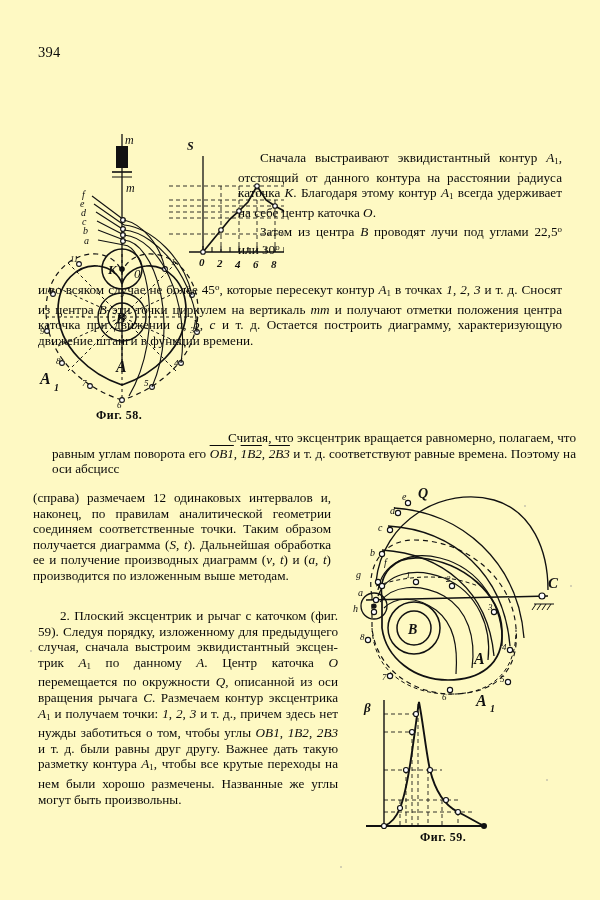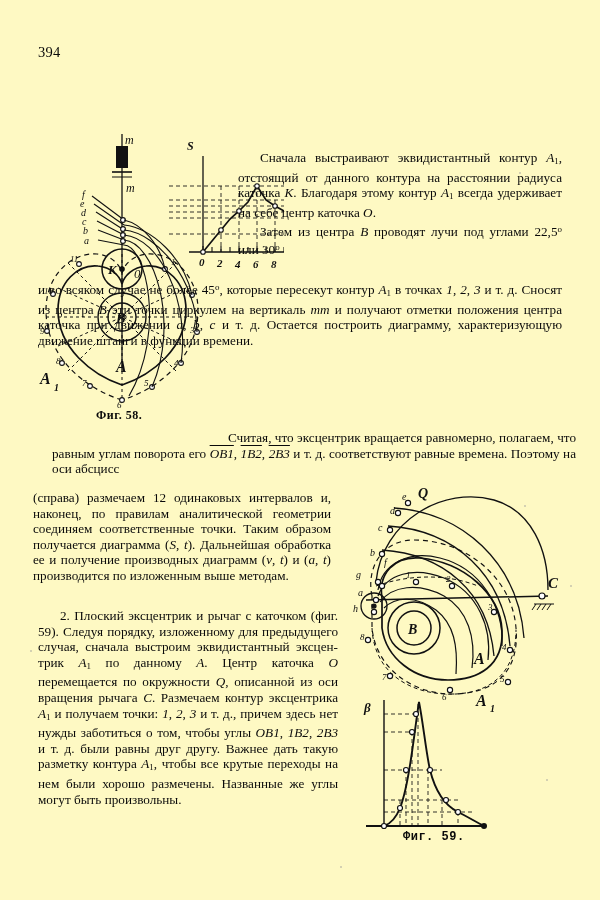--- a/index.html
+++ b/index.html
@@ -77,21 +77,21 @@
   #fig58 { left: 34px;  top: 132px; width: 250px; height: 312px; }
   #fig59 { left: 352px; top: 478px; width: 246px; height: 388px; }
   .fig svg { display: block; }
   .figcap {
     position: absolute;
     font-size: 12px;
     font-weight: 700;
     letter-spacing: .5px;
   }
   #fig58cap { left: 96px;  top: 408px; }
-  #fig59cap { left: 403px; top: 830px; font-family: Liberation Mono, monospace; }
+  #fig59cap { left: 420px; top: 830px; }
 
   
   .speck { position: absolute; background: #9a9a9a; border-radius: 50%; opacity: .55; }
 </style>
 </head>
 <body>
 
 <div class="page">
 
   <div class="runhead">

